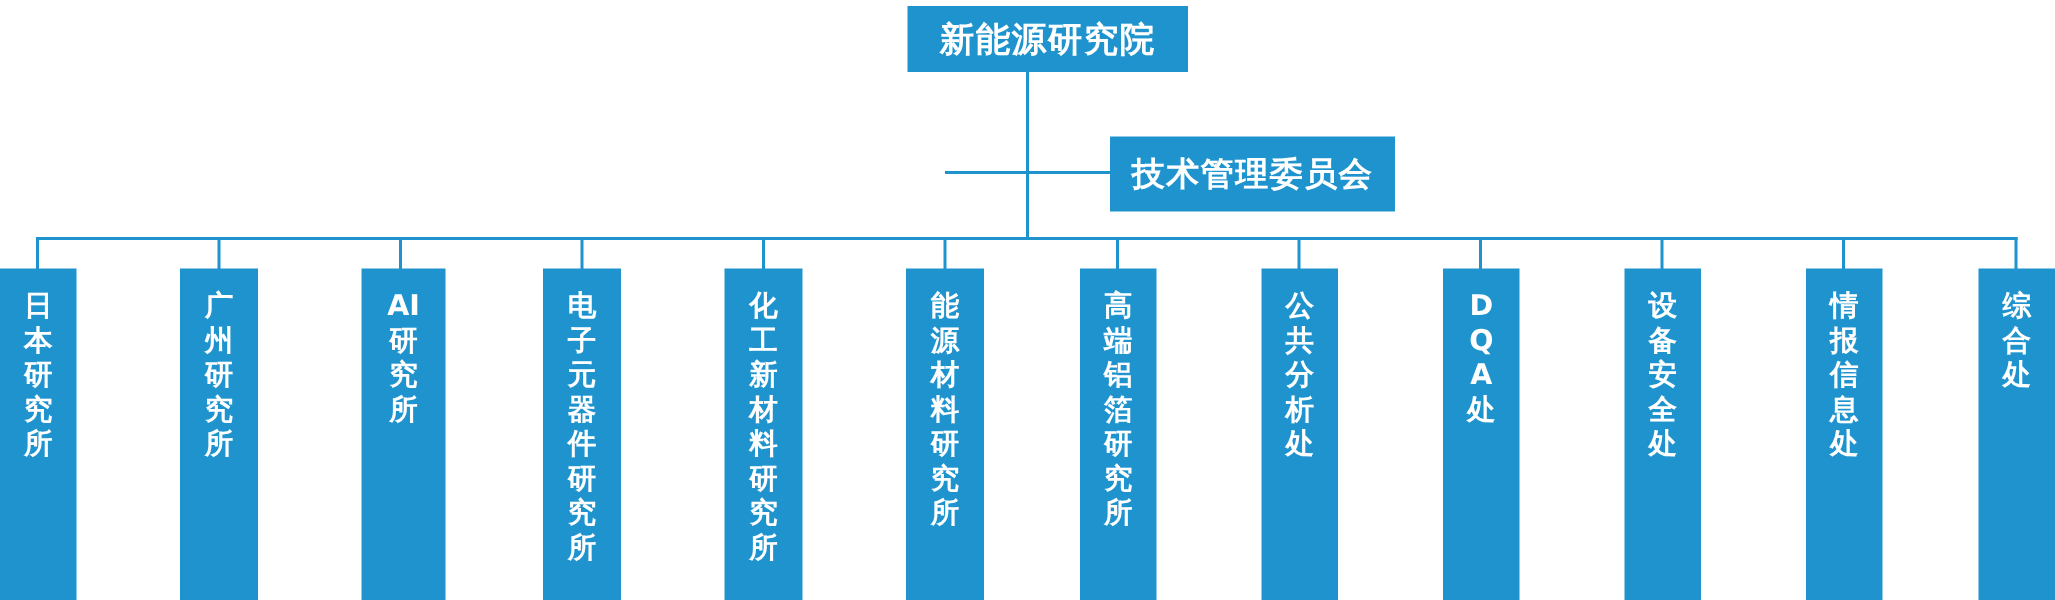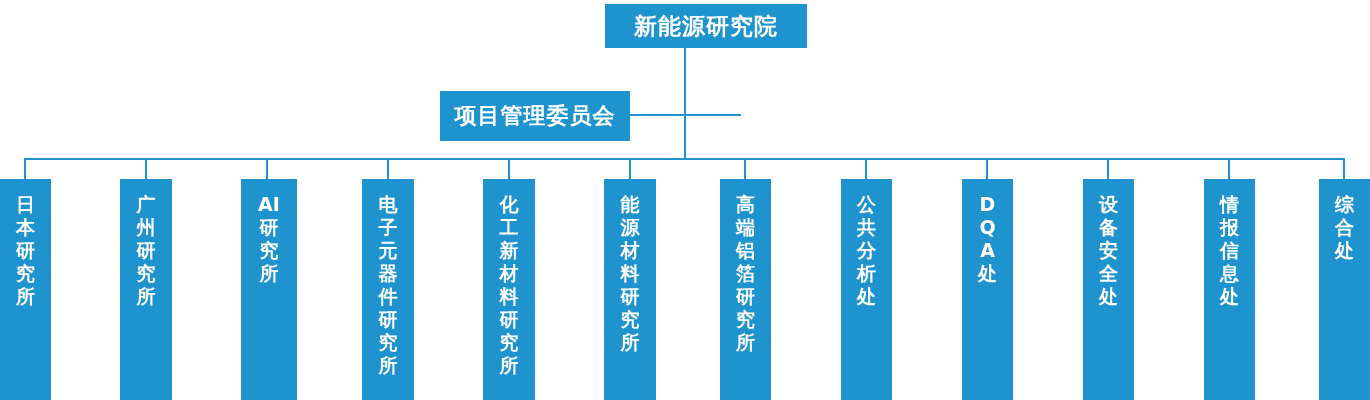--- a/index.html
+++ b/index.html
@@ -24,21 +24,21 @@
     position: absolute;
     background: var(--node-fill);
     color: var(--node-text);
     display: flex;
     align-items: center;
     justify-content: center;
     font-weight: bold;
     box-sizing: border-box;
   }
   .node-root {
-    left: 605px; top: 4px; width: 202px; height: 44px;
+    left: 605px; top: 4px; width: 187px; height: 44px;
     font-size: 23px;
     letter-spacing: 1px;
   }
   .node-committee {
     top: 91px; width: 190px; height: 50px;
     font-size: 22px;
     letter-spacing: 1px;
   }
   .committee-left  { left: 440px; }
   .committee-right { left: 740px; }
@@ -96,22 +96,22 @@
   <div class="vline stub" style="left:865px"></div>
   <div class="vline stub" style="left:986px"></div>
   <div class="vline stub" style="left:1107px"></div>
   <div class="vline stub" style="left:1228px"></div>
   <div class="vline stub" style="left:1343px"></div>
 
   <div class="node node-root">
     <span>新能源研究院</span>
   </div>
 
-  <div class="node node-committee committee-left">
-    <span>项目管理委员会</span>
+  <div class="node node-committee committee-right">
+    <span>技术管理委员会</span>
   </div>
 
   <div class="dept" style="left:0px;width:51px">
     <span class="dept-label">日
 本
 研
 究
 所</span>
   </div>
   <div class="dept" style="left:120px;width:52px">

